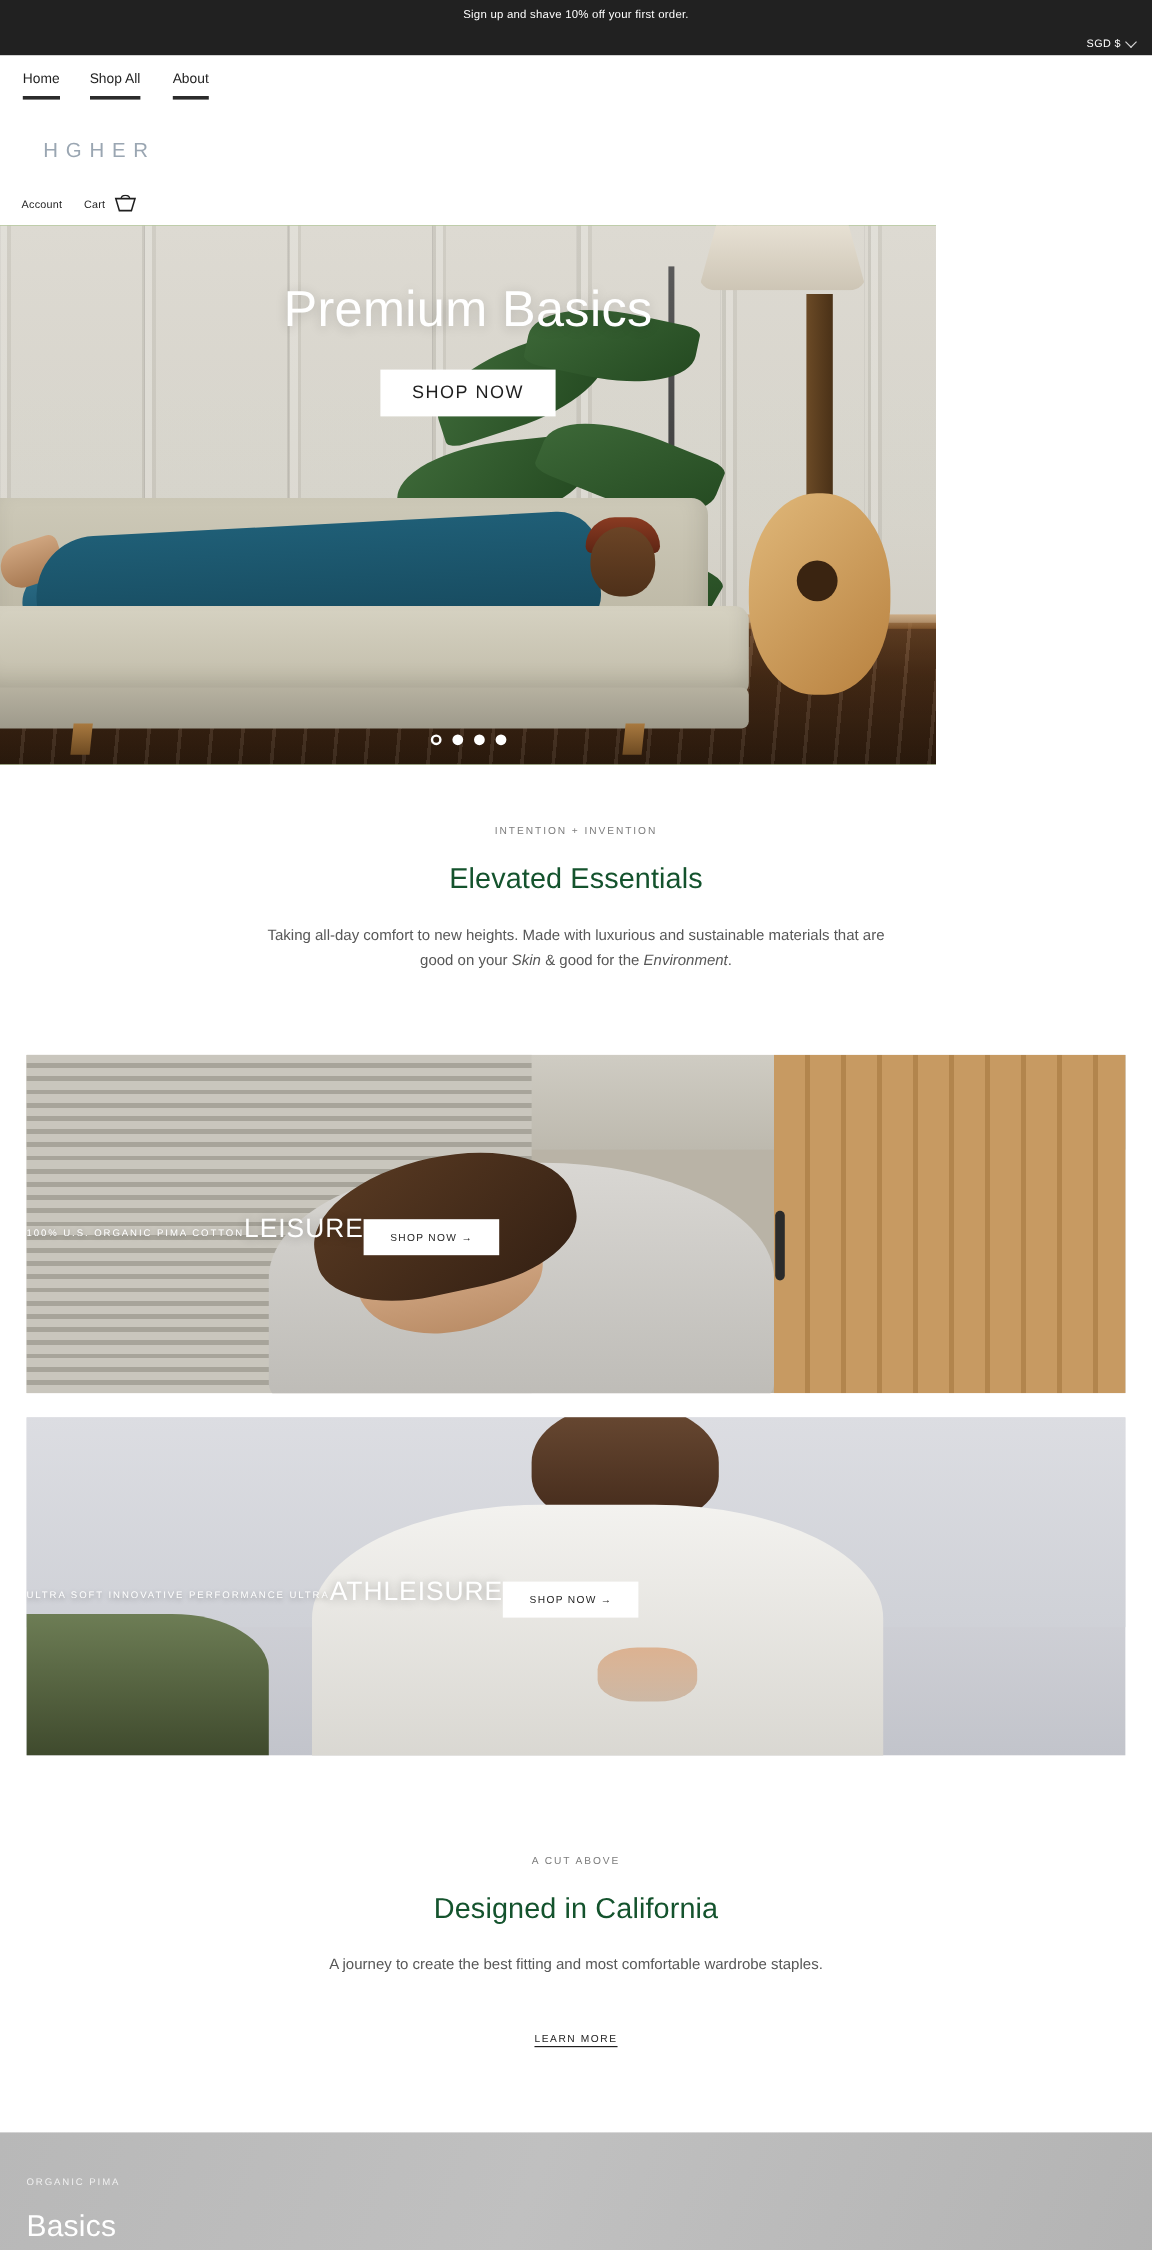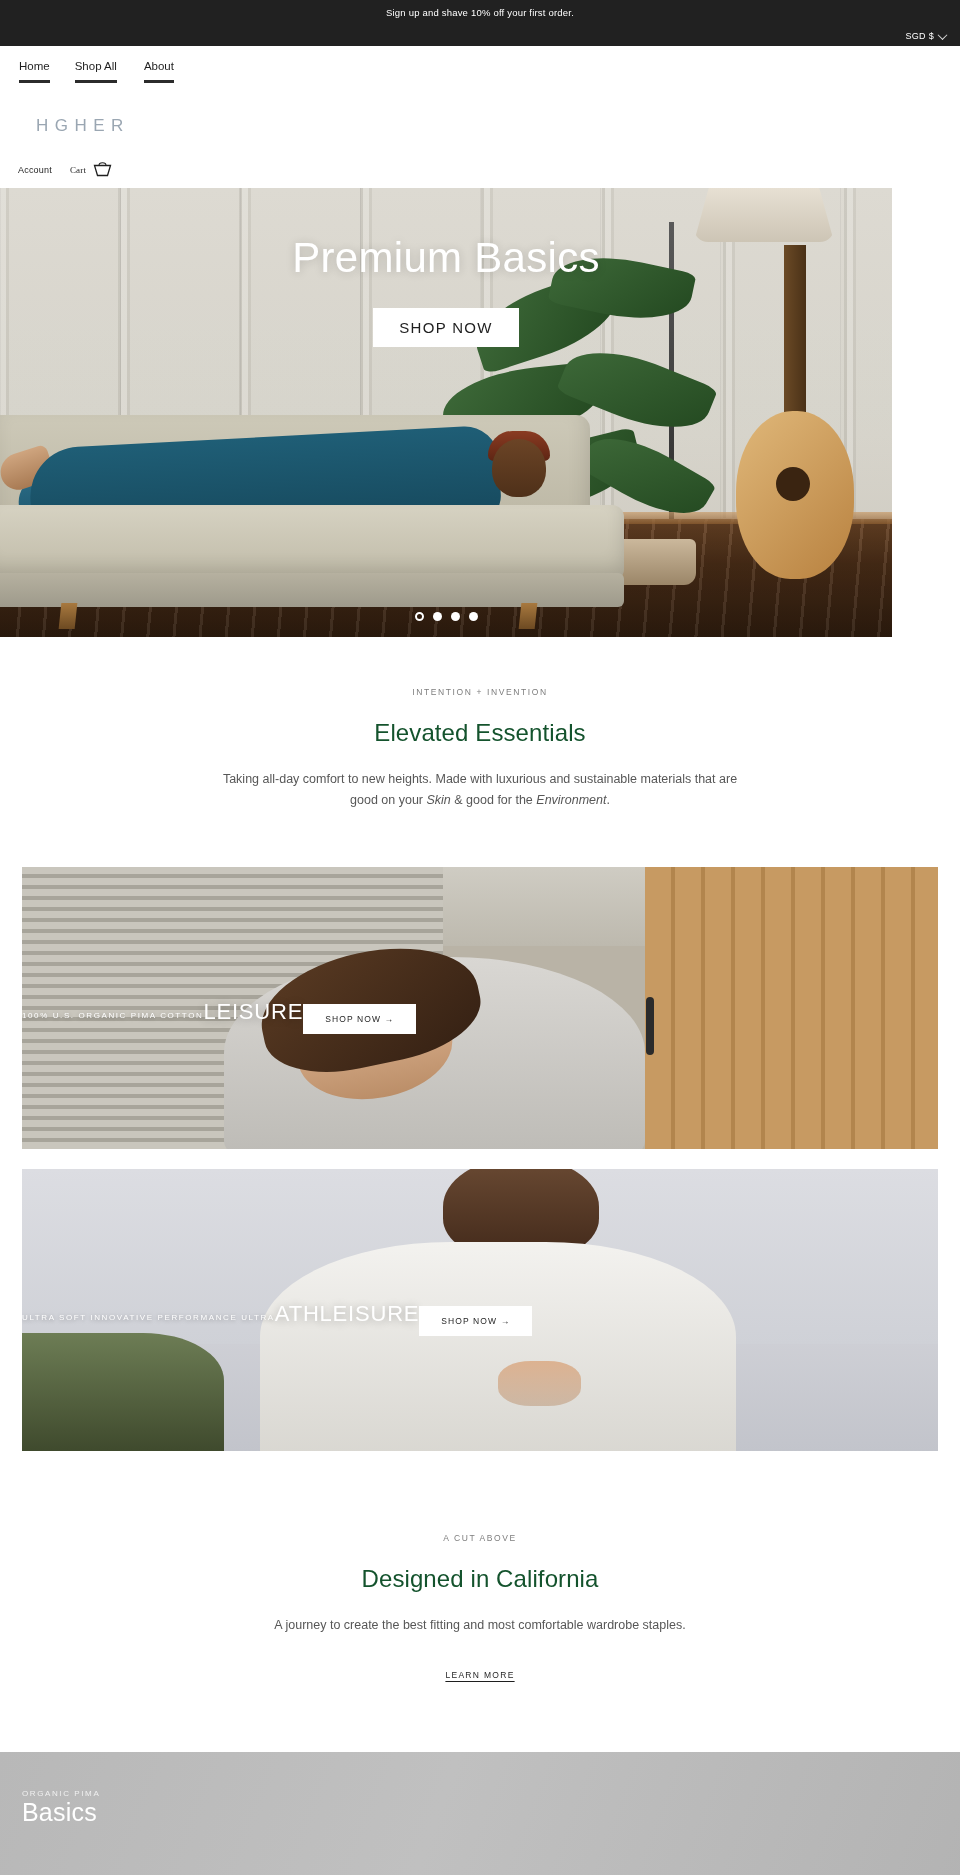--- a/index.html
+++ b/index.html
@@ -92,27 +92,27 @@
   }
   .utility {
     position: absolute;
     left: 18px;
     top: 72px;
     display: flex;
     align-items: center;
     gap: 18px;
   }
   .util-link { font-size: 9px; color: #1f1f1f; letter-spacing: .2px; }
-  .cart-wrap { display: flex; align-items: center; gap: 7px; font-family: Liberation Serif, serif; }
+  .cart-wrap { display: flex; align-items: center; gap: 7px; }
   .basket-icon { display: block; }
 
   
   .hero {
     position: relative;
-    width: 892px;
+    width: 780px;
     height: 449px;
     overflow: hidden;
     background: #4d7c0f;
     padding-left: 47px;
   }
   
   .hero-wall {
     position: absolute; inset: 0;
     background:
       linear-gradient(90deg, rgba(0,0,0,.05) 0 1px, transparent 1px 100%) 0 0/120px 100%,
@@ -286,21 +286,21 @@
     font-weight: 400;
     color:#14532d;
     margin-bottom: 22px;
     letter-spacing:.1px;
   }
   .sec-body {
     font-size: 12.5px;
     line-height: 21px;
     color:#575757;
     max-width: 520px;
-    margin: 0 auto;
+    margin: 12px auto;
   }
   .sec-body em { font-style: italic; }
 
   
   .cards { padding: 0 22px; }
   .card {
     position:relative;
     width: 916px;
     height: 282px;
     overflow:hidden;
@@ -434,20 +434,21 @@
   }
   .bb-content {
     position:absolute;
     left: 22px;
     top: 37px;
   }
   .bb-eyebrow {
     color:#f0f0f0;
     font-size: 8px;
     letter-spacing: 1.6px;
+    margin-bottom: 18px;
   }
   .bb-title {
     color:#ffffff;
     font-size: 25px;
     font-weight: 400;
     letter-spacing: .2px;
   }
 </style>
 </head>
 <body>

